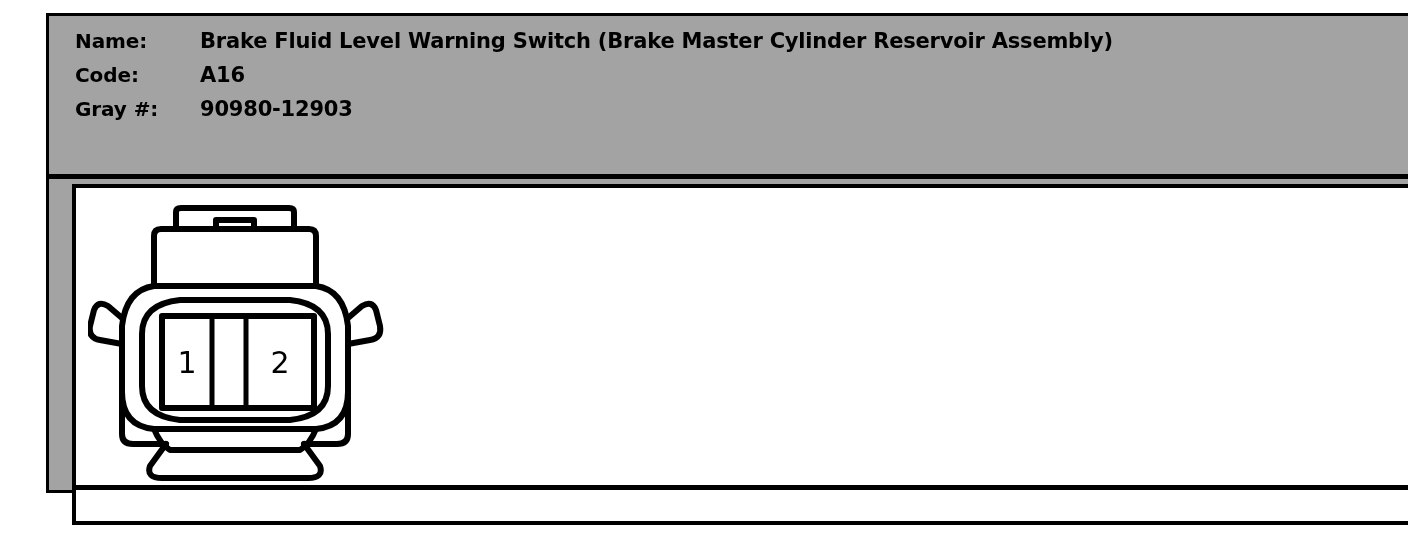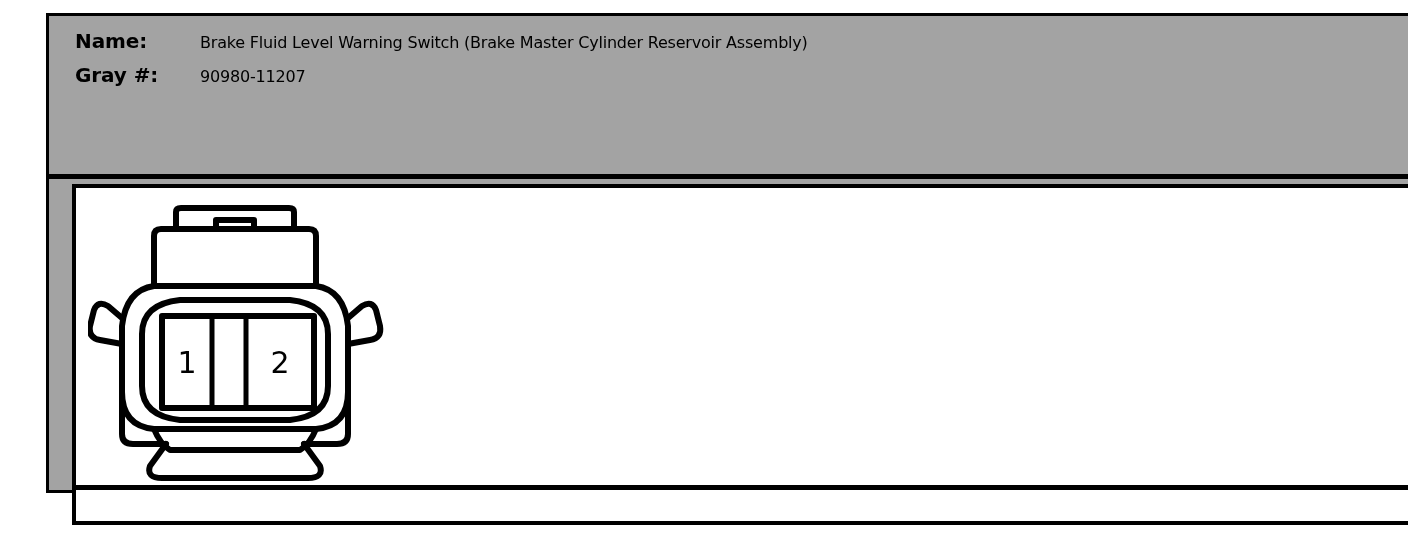--- a/index.html
+++ b/index.html
@@ -43,22 +43,22 @@
   }
   .info-label {
     width: 125px;
     flex: 0 0 125px;
     font-size: 20px;
     font-weight: bold;
     letter-spacing: -0.1px;
     white-space: nowrap;
   }
   .info-value {
-    font-size: 16px;
-    font-weight: normal;
+    font-size: 21px;
+    font-weight: bold;
     letter-spacing: -0.2px;
     white-space: nowrap;
   }
 
   
   #header-divider {
     position: absolute;
     left: 0;
     top: 158px;
     width: 100%;
@@ -122,24 +122,28 @@
 
 <div id="page-frame">
 
   <div id="info-block">
 
     <div class="info-row">
       <span class="info-label">Name:</span>
       <span class="info-value">Brake Fluid Level Warning Switch (Brake Master Cylinder Reservoir Assembly)</span>
     </div>
 
+    <div class="info-row">
+      <span class="info-label">Code:</span>
+      <span class="info-value">A16</span>
+    </div>
 
     <div class="info-row">
       <span class="info-label">Gray #:</span>
-      <span class="info-value">90980-11207</span>
+      <span class="info-value">90980-12903</span>
     </div>
 
 
   </div>
 
   <div id="header-divider"></div>
 
   <div id="diagram-box">
 
     <div id="connector-wrap">

